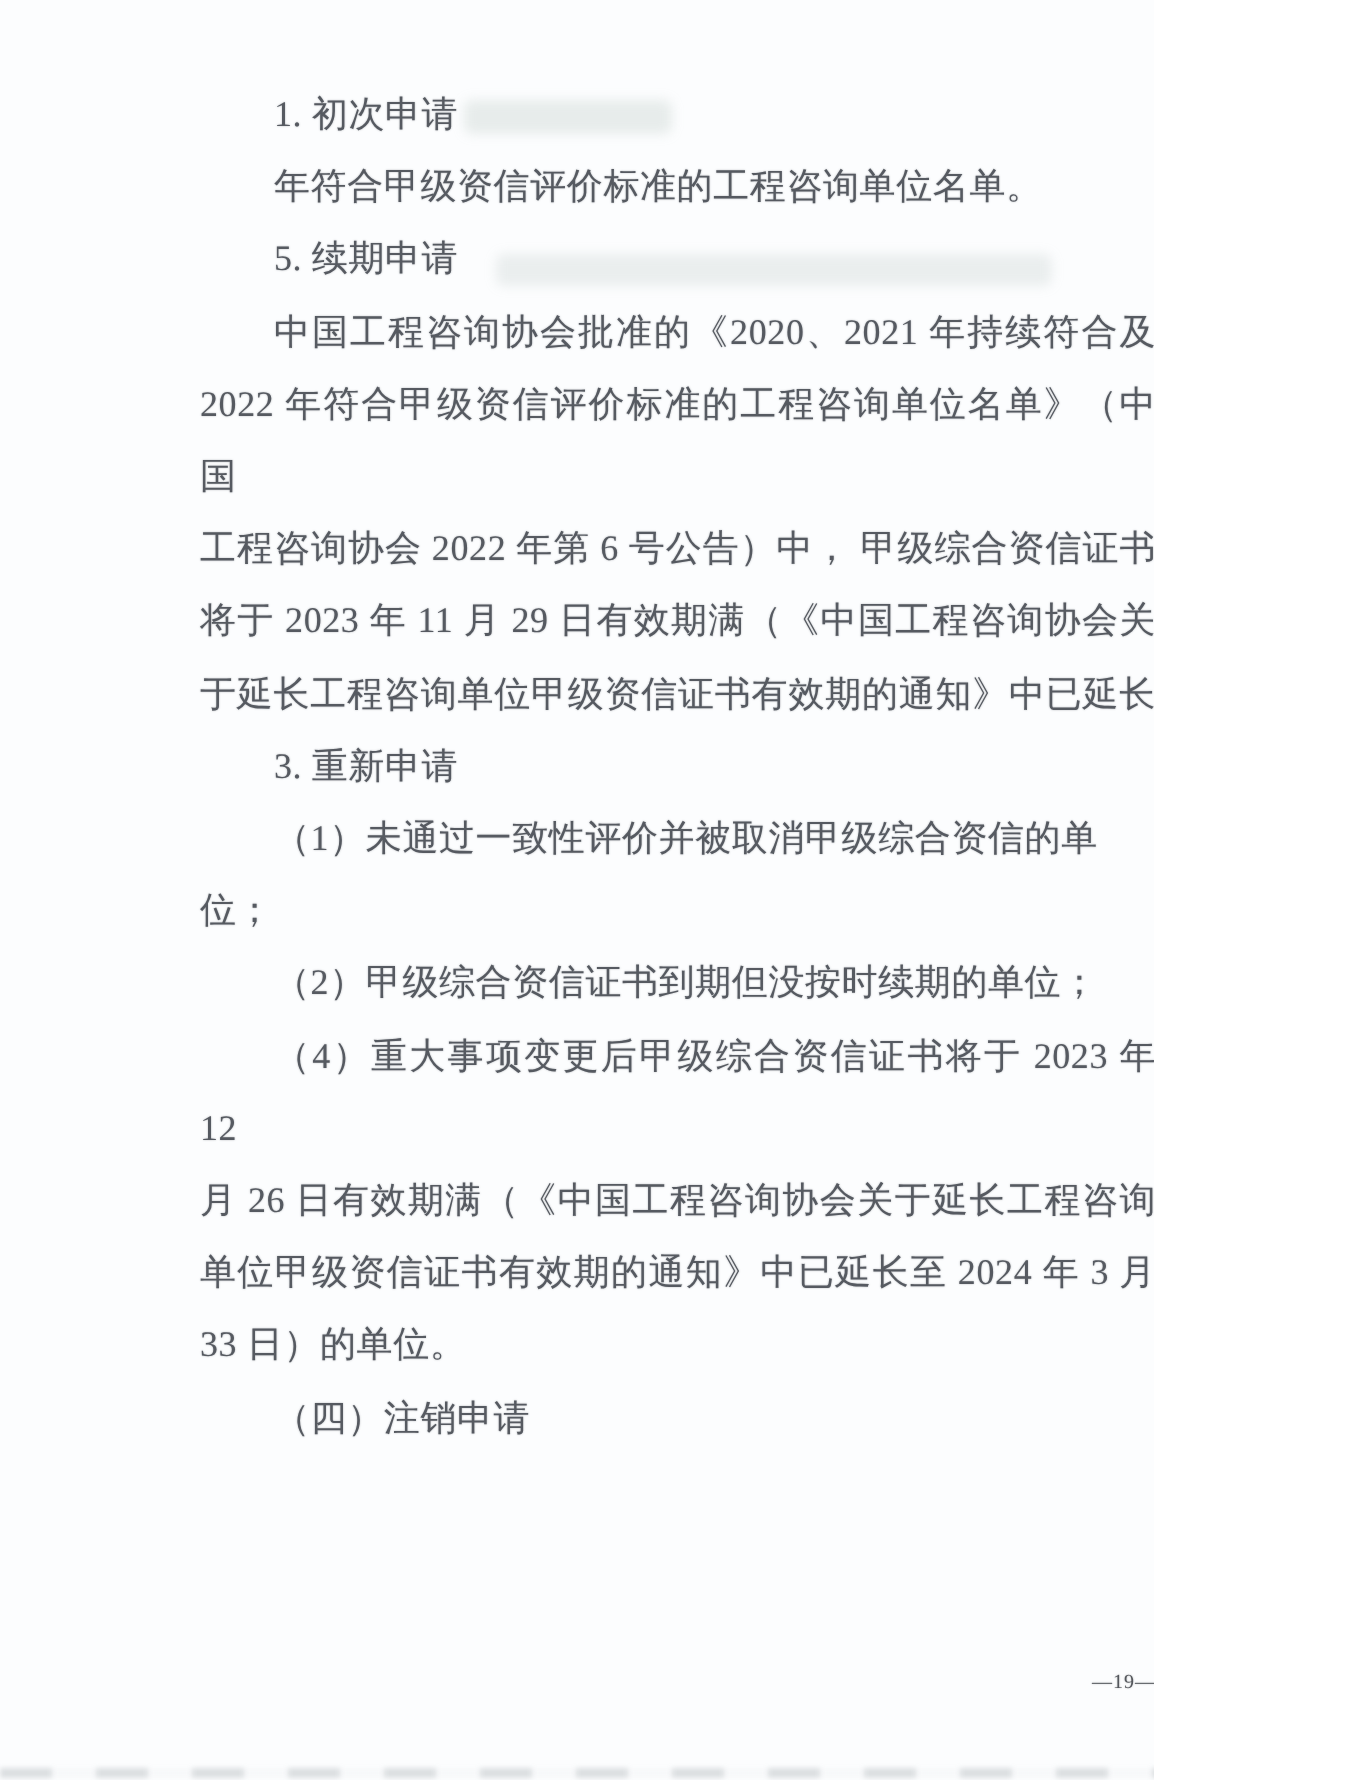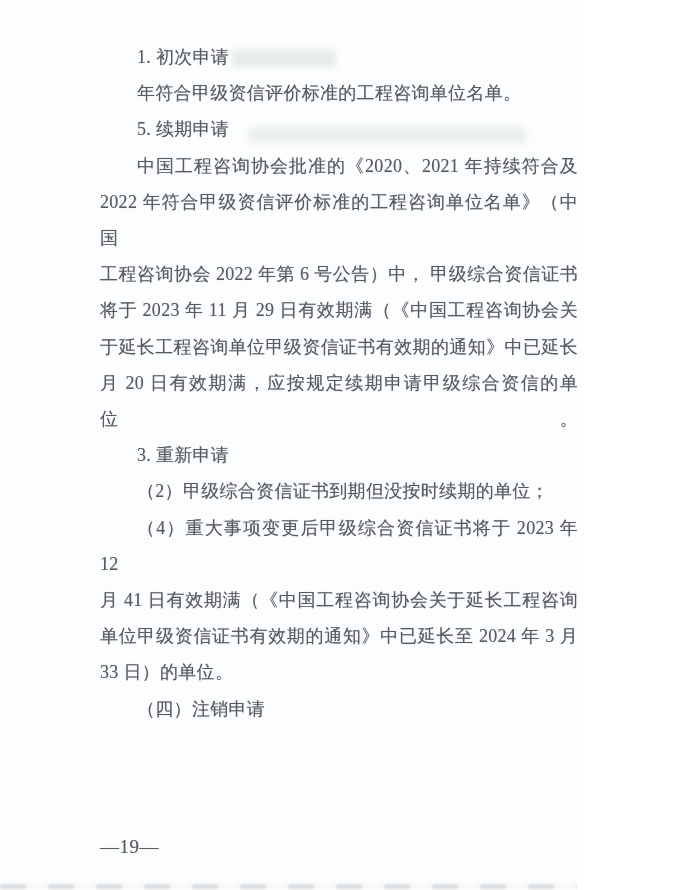--- a/index.html
+++ b/index.html
@@ -29,21 +29,22 @@
     line-height: 36.2px;
     letter-spacing: 0.3px;
     text-shadow: 0 0 1px rgba(86, 90, 97, 0.45);
   }
   .line { text-align: left; }
   .line.indent { text-indent: 37px; }
   .line.justify { text-align: justify; text-align-last: justify; font-family: Liberation Serif, serif; }
   .page-number {
     position: absolute;
     left: 100px; top: 836px; width: 478px;
-    font-size: 19px;
+    text-align: right;
+    font-size: 10px;
     letter-spacing: 0.5px;
     color: var(--pagenum);
     text-shadow: 0 0 1px rgba(84, 87, 92, 0.4);
   }
   
   .ghost {
     position: absolute;
     filter: blur(3px);
     border-radius: 4px;
     pointer-events: none;
@@ -72,25 +73,25 @@
 
   <div class="textblock">
     <div class="line indent">1. 初次申请</div>
     <div class="line indent">年符合甲级资信评价标准的工程咨询单位名单。</div>
     <div class="line indent">5. 续期申请</div>
     <div class="line indent justify">中国工程咨询协会批准的《2020、2021 年持续符合及</div>
     <div class="line justify">2022 年符合甲级资信评价标准的工程咨询单位名单》（中国</div>
     <div class="line justify">工程咨询协会 2022 年第 6 号公告）中， 甲级综合资信证书</div>
     <div class="line justify">将于 2023 年 11 月 29 日有效期满（《中国工程咨询协会关</div>
     <div class="line justify">于延长工程咨询单位甲级资信证书有效期的通知》中已延长</div>
-    <div class="line justify">月 20 日有效期满，应按规定续期申请甲级综合资信的单位。</div>
     <div class="line indent">3. 重新申请</div>
+    <div class="line indent">（1）未通过一致性评价并被取消甲级综合资信的单位；</div>
     <div class="line indent">（2）甲级综合资信证书到期但没按时续期的单位；</div>
     <div class="line indent justify">（4）重大事项变更后甲级综合资信证书将于 2023 年 12</div>
-    <div class="line justify">月 41 日有效期满（《中国工程咨询协会关于延长工程咨询</div>
+    <div class="line justify">月 26 日有效期满（《中国工程咨询协会关于延长工程咨询</div>
     <div class="line justify">单位甲级资信证书有效期的通知》中已延长至 2024 年 3 月</div>
     <div class="line">33 日）的单位。</div>
     <div class="line indent">（四）注销申请</div>
 
   </div>
 
   <div class="page-number">—19—</div>
 
   <div class="ghost ghost1"></div>
   <div class="ghost ghost2"></div>

